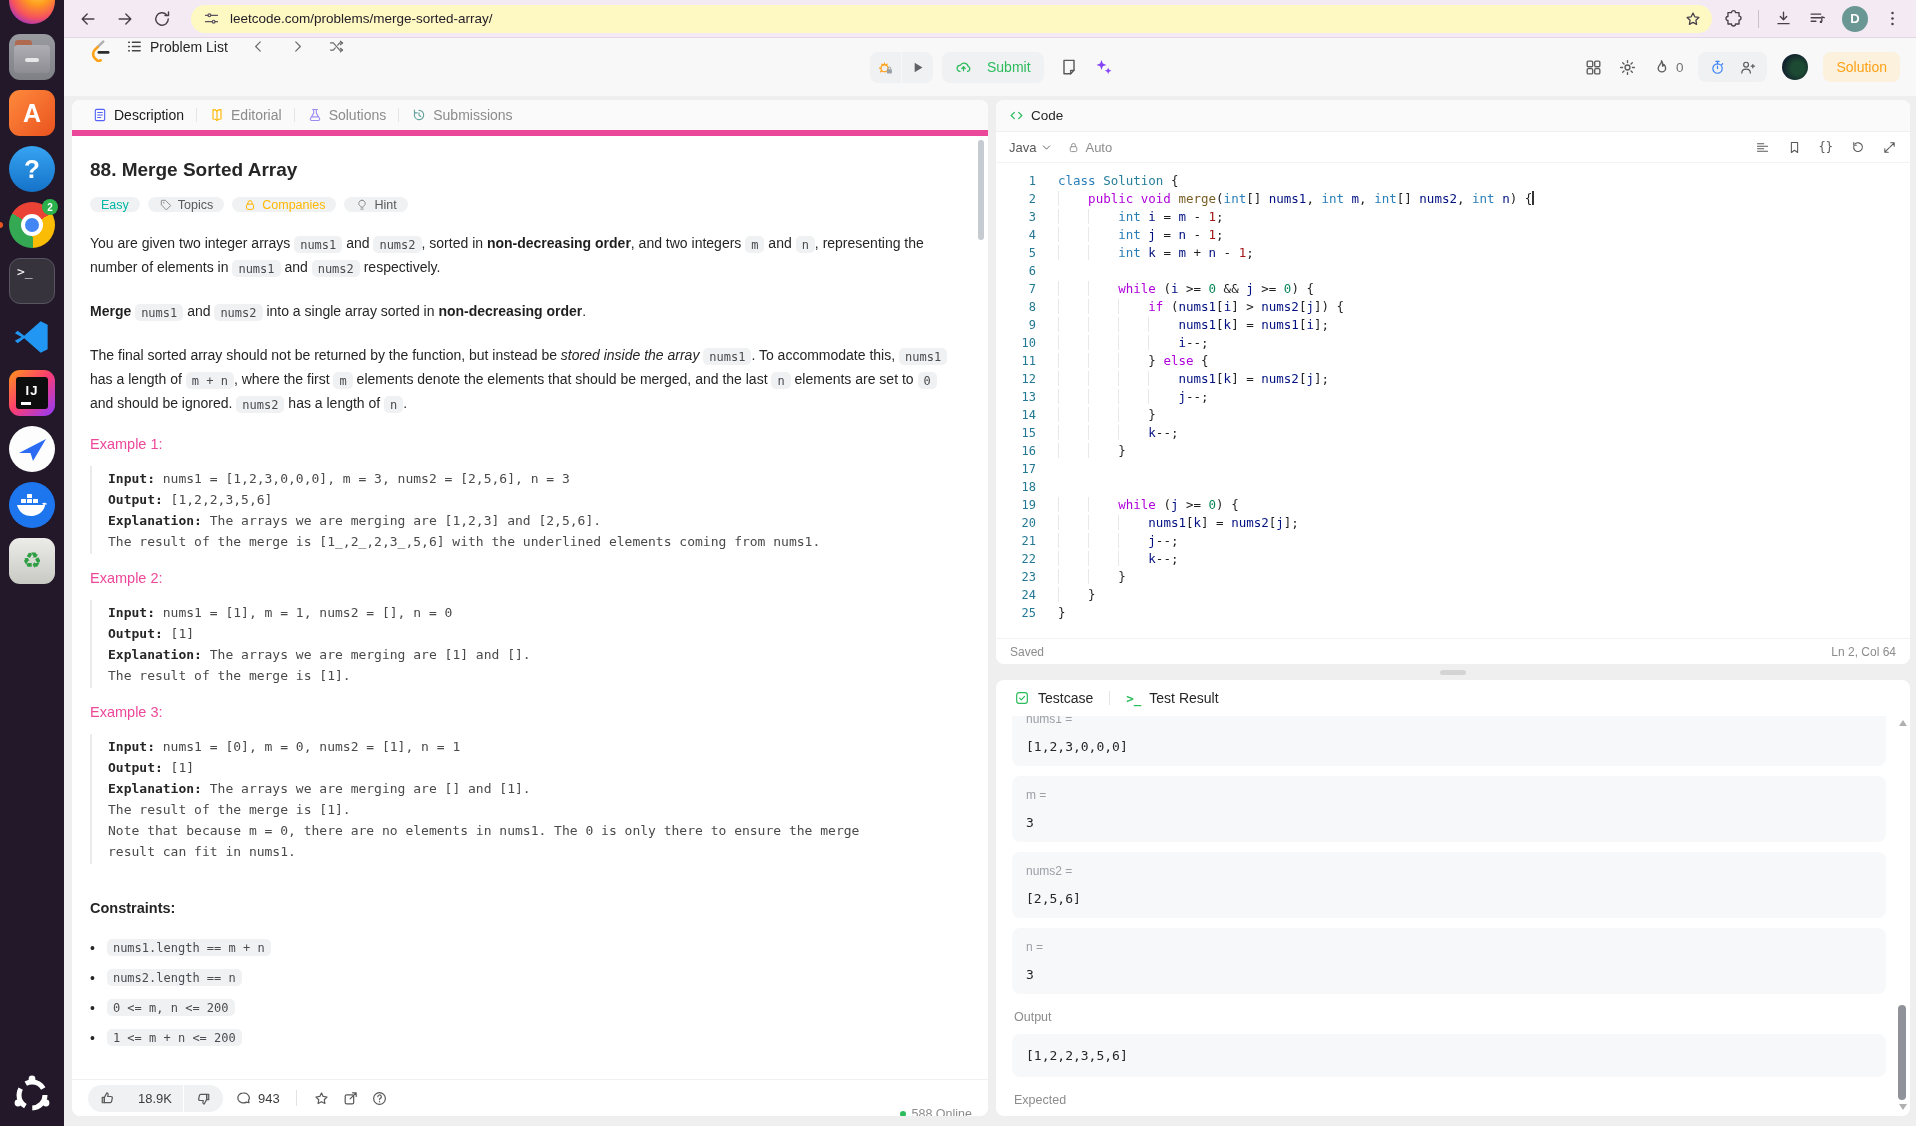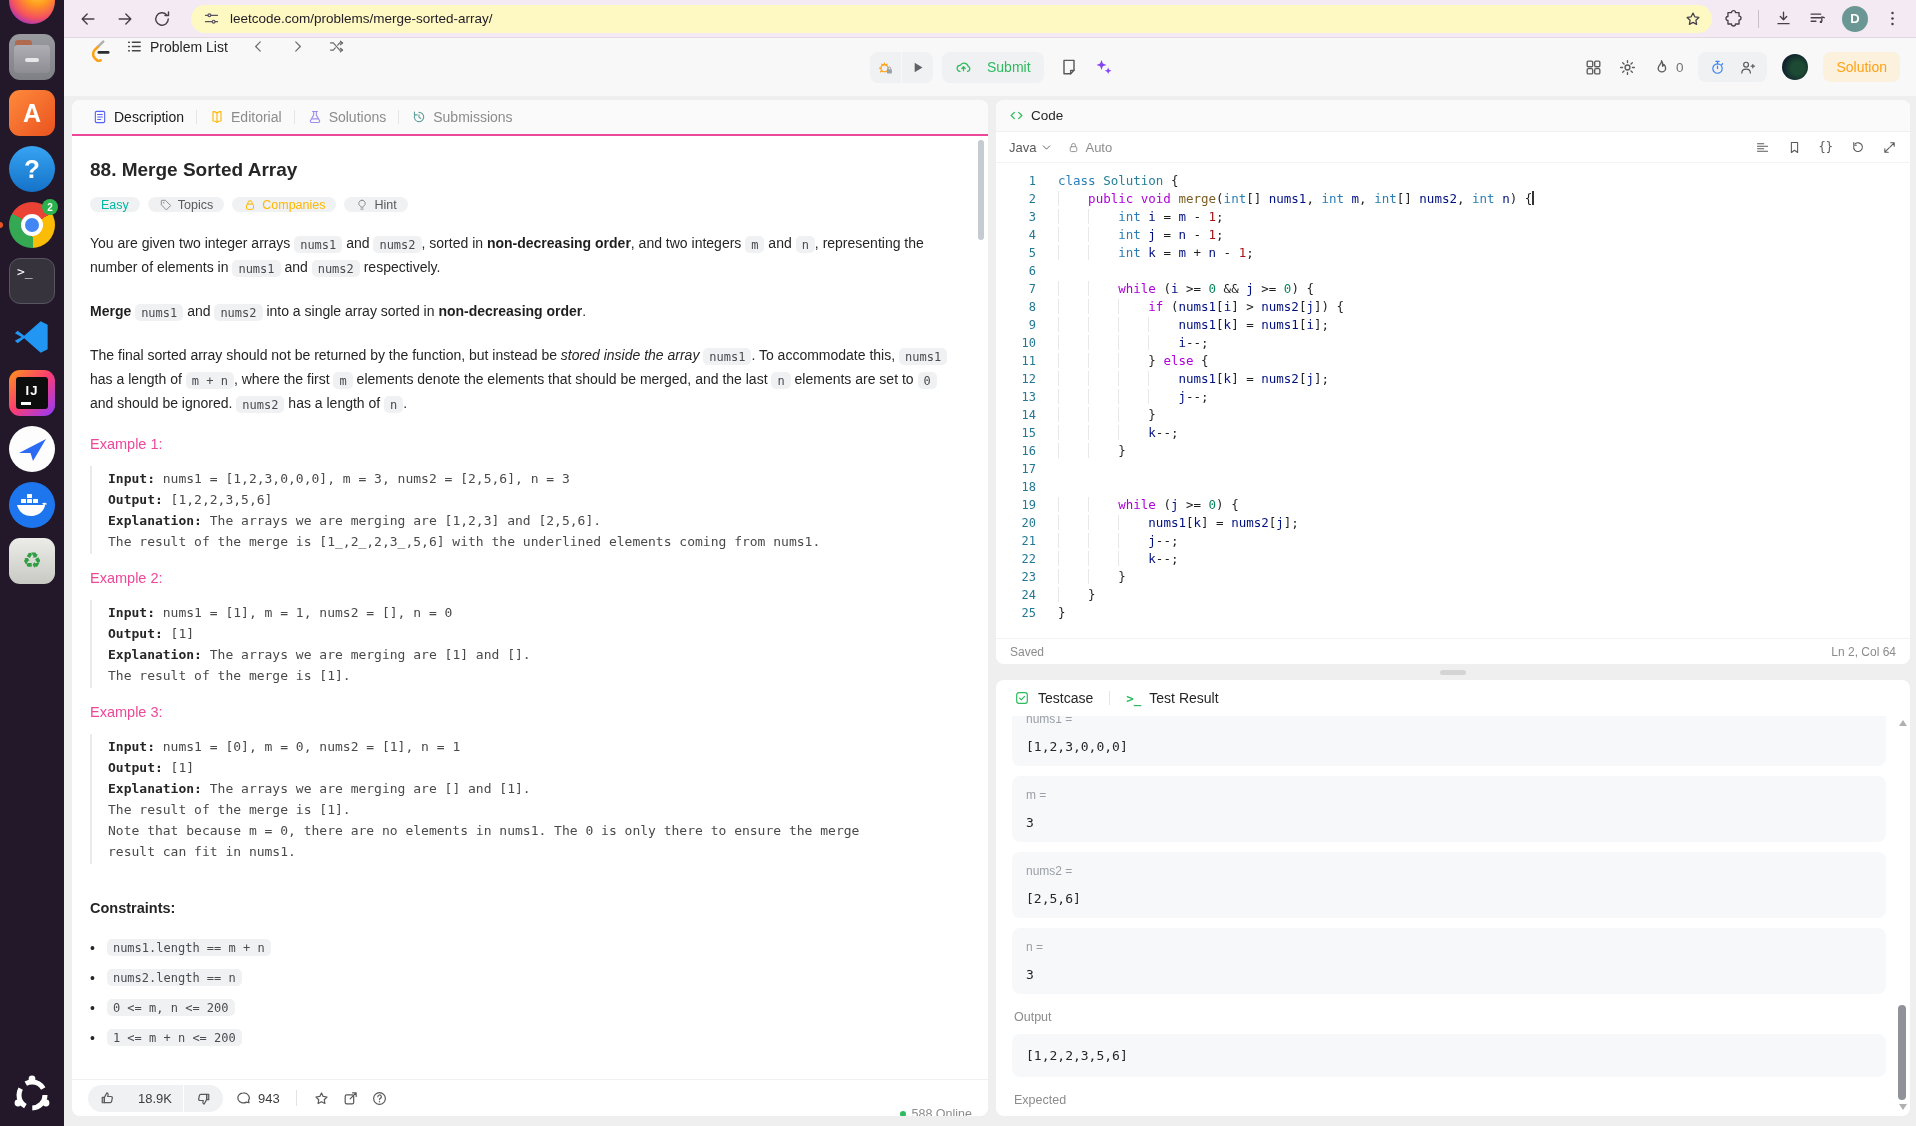--- a/index.html
+++ b/index.html
@@ -85,21 +85,21 @@
   .timer-pill .t1 { width:17px; height:17px; color:#3b82f6; cursor:pointer; }
   .timer-pill .t2 { width:17px; height:17px; color:#595959; cursor:pointer; }
   .lc-avatar { width:26px; height:26px; border-radius:50%; cursor:pointer;
     background:radial-gradient(circle at 60% 55%, #1d4a32 0 30%, #12222e 70%); }
   .premium-btn { height:30px; background:#fbf1dc; border-radius:8px; display:flex; align-items:center; padding:0 13px;
     color:#ffa116; font-size:14px; font-weight:500; cursor:pointer; }
 
   
   .panel { position:absolute; background:#fff; border-radius:8px; }
   .panel-desc { left:72px; top:100px; width:916px; height:1016px; overflow:hidden; }
-  .tabs { height:36px; background:#fafafa; border-bottom:2px solid #ec4899; border-radius:8px 8px 0 0;
+  .tabs { height:36px; background:#fafafa; border-bottom:6px solid #ec4899; border-radius:8px 8px 0 0;
     display:flex; align-items:center; padding:0 12px; }
   .tab { display:flex; align-items:center; gap:6px; padding:0 8px; font-size:14px; color:#8c8c8c; cursor:pointer; }
   .tab.active { color:#1a1a1a; font-weight:500; }
   .tab .ic { width:16px; height:16px; }
   .tdiv { width:1px; height:14px; background:#e5e5e5; margin:0 4px; }
 
   .desc-scroll { position:absolute; top:37px; bottom:37px; left:0; right:0; overflow:hidden; padding:14px 26px 0 18px; }
   .desc-scroll h1 { font-size:19px; font-weight:bold; color:#262626; margin:8px 0 0; }
   .badges { margin-top:16px; display:flex; gap:8px; }
   .badge { height:15px; background:#f0f1f2; border-radius:13px; display:flex; align-items:center; gap:5px;

